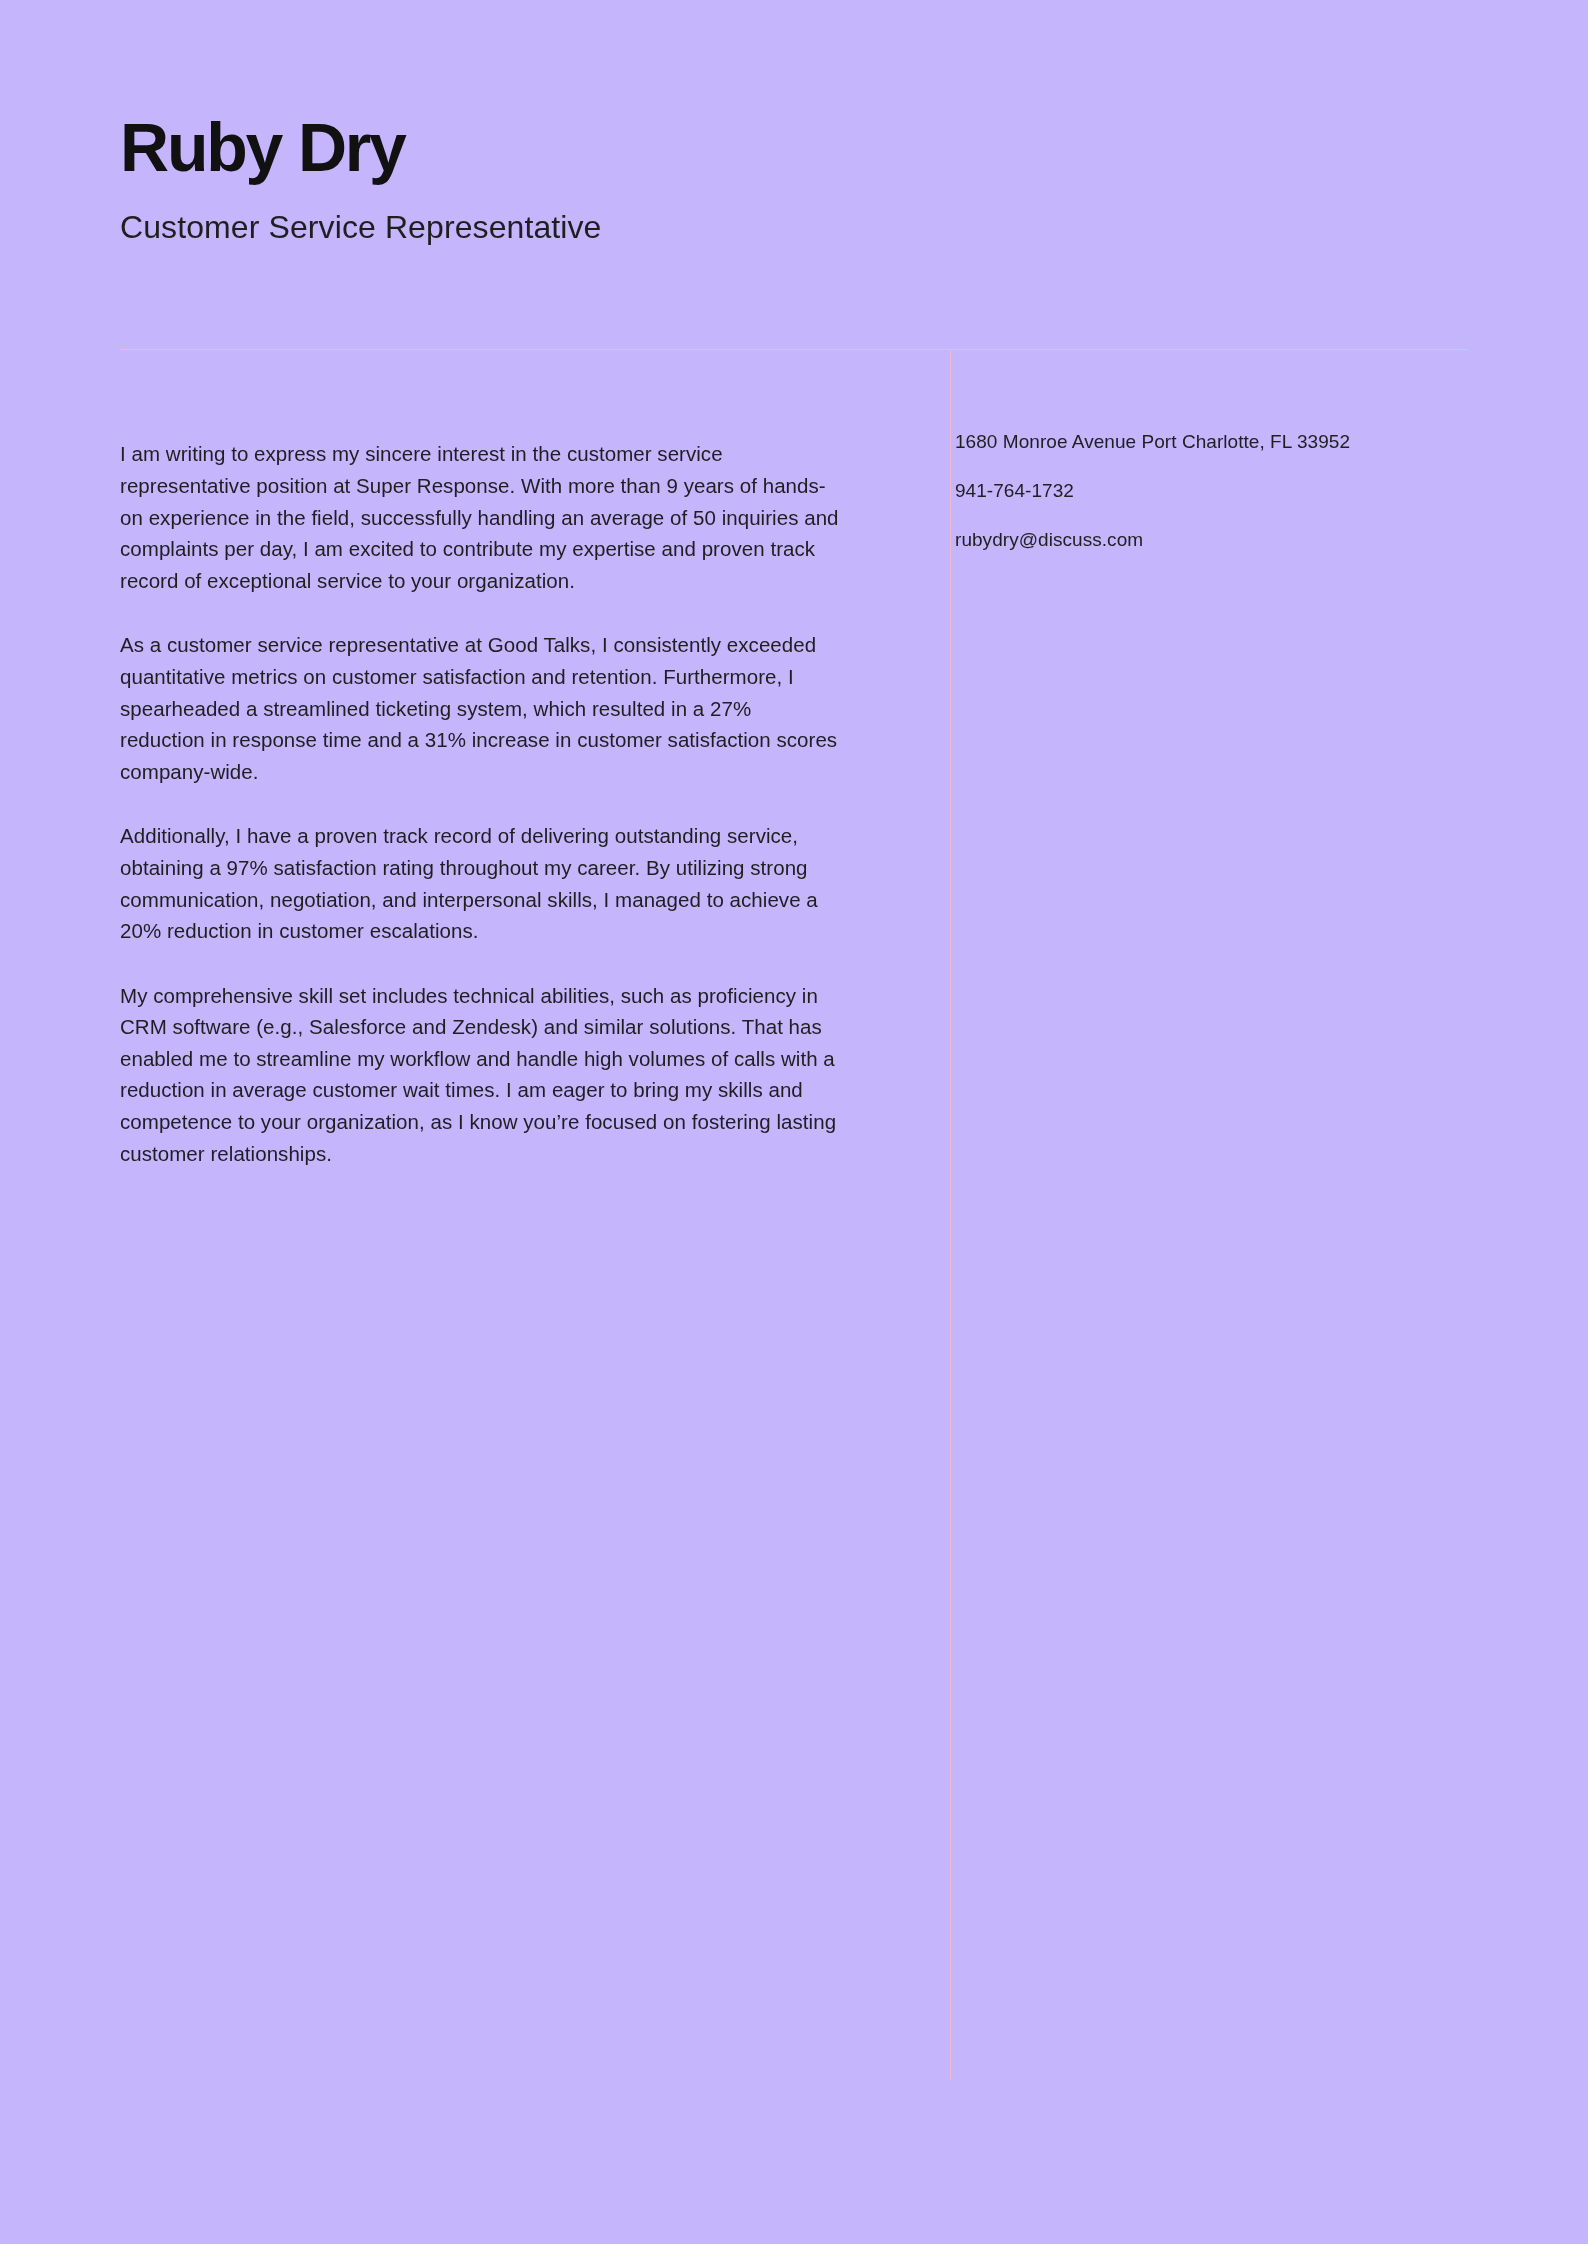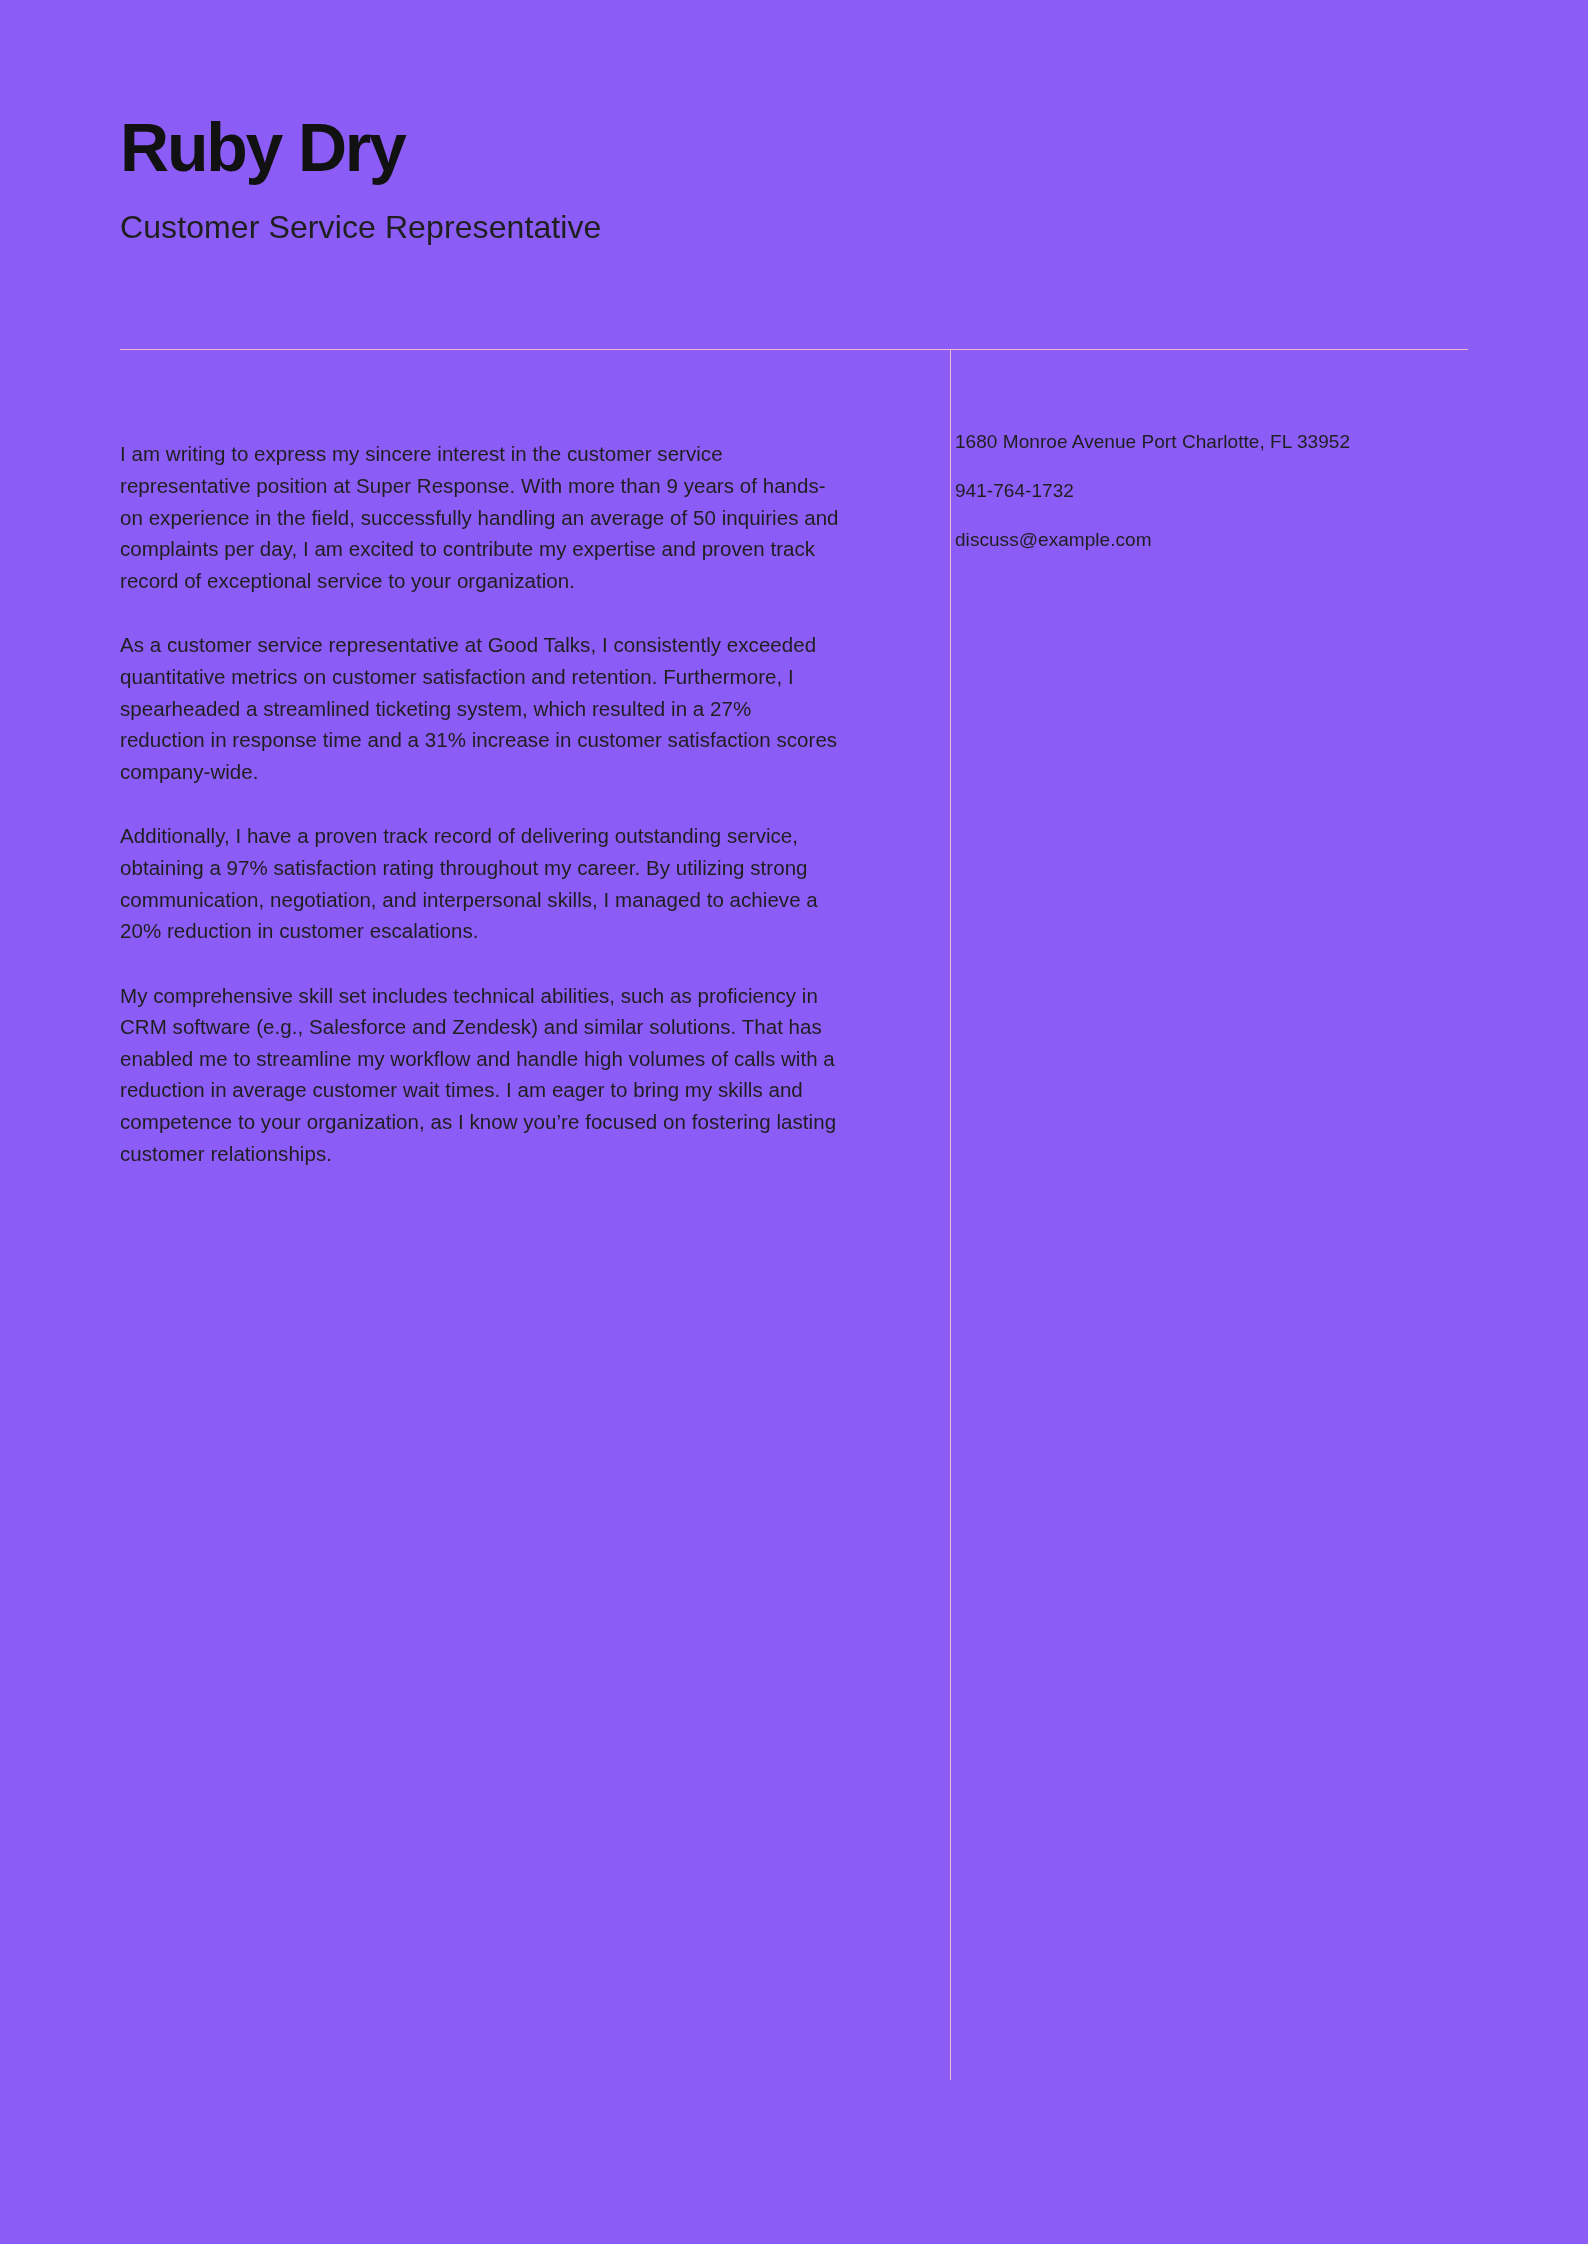--- a/index.html
+++ b/index.html
@@ -13,21 +13,21 @@
     font-family: "Liberation Sans", sans-serif;
     color: #1a1a1a;
     -webkit-font-smoothing: antialiased;
   }
   .page {
     position: relative;
     width: 1588px;
     height: 2244px;
     box-sizing: border-box;
     padding: 0 120px;
-    background: #8b5cf6;
+    background: #c4b5fd;
   }
   .header {
     padding-top: 112px;
   }
   .name {
     font-size: 68px;
     font-weight: 700;
     letter-spacing: -2.2px;
     line-height: 1.05;
     color: #111111;
@@ -111,17 +111,17 @@
     <div class="left-col">
       <p class="letter">I am writing to express my sincere interest in the customer service representative position at Super Response. With more than 9 years of hands-on experience in the field, successfully handling an average of 50 inquiries and complaints per day, I am excited to contribute my expertise and proven track record of exceptional service to your organization.</p>
       <p class="letter">As a customer service representative at Good Talks, I consistently exceeded quantitative metrics on customer satisfaction and retention. Furthermore, I spearheaded a streamlined ticketing system, which resulted in a 27% reduction in response time and a 31% increase in customer satisfaction scores company-wide.</p>
       <p class="letter">Additionally, I have a proven track record of delivering outstanding service, obtaining a 97% satisfaction rating throughout my career. By utilizing strong communication, negotiation, and interpersonal skills, I managed to achieve a 20% reduction in customer escalations.</p>
       <p class="letter">My comprehensive skill set includes technical abilities, such as proficiency in CRM software (e.g., Salesforce and Zendesk) and similar solutions. That has enabled me to streamline my workflow and handle high volumes of calls with a reduction in average customer wait times. I am eager to bring my skills and competence to your organization, as I know you’re focused on fostering lasting customer relationships.</p>
     </div>
 
     <div class="right-col">
       <div class="contact-item">1680 Monroe Avenue Port Charlotte, FL 33952</div>
       <div class="contact-item">941-764-1732</div>
-      <div class="contact-item">discuss@example.com</div>
+      <div class="contact-item">rubydry@discuss.com</div>
     </div>
   </div>
 
 </div>
 
 </body></html>

